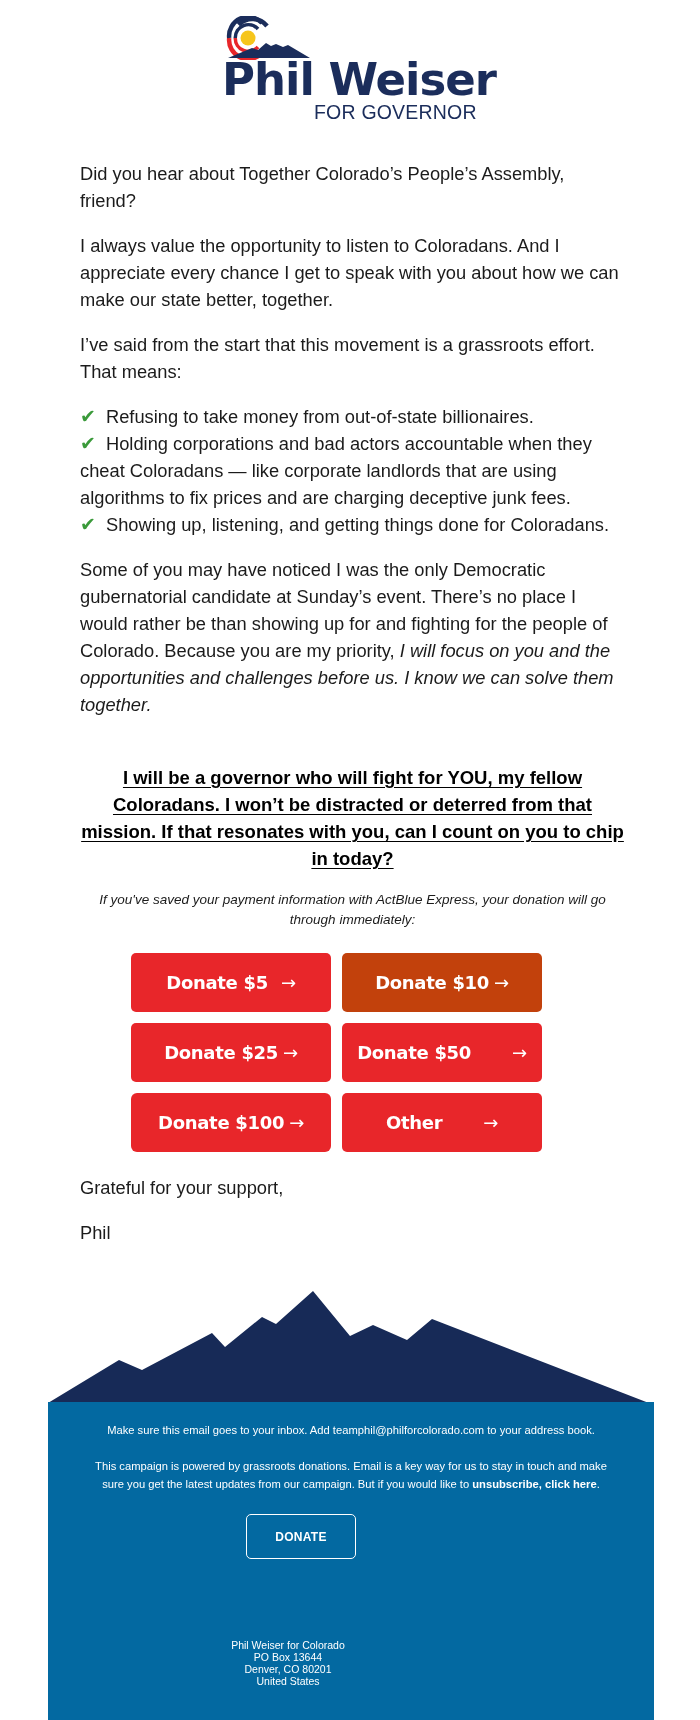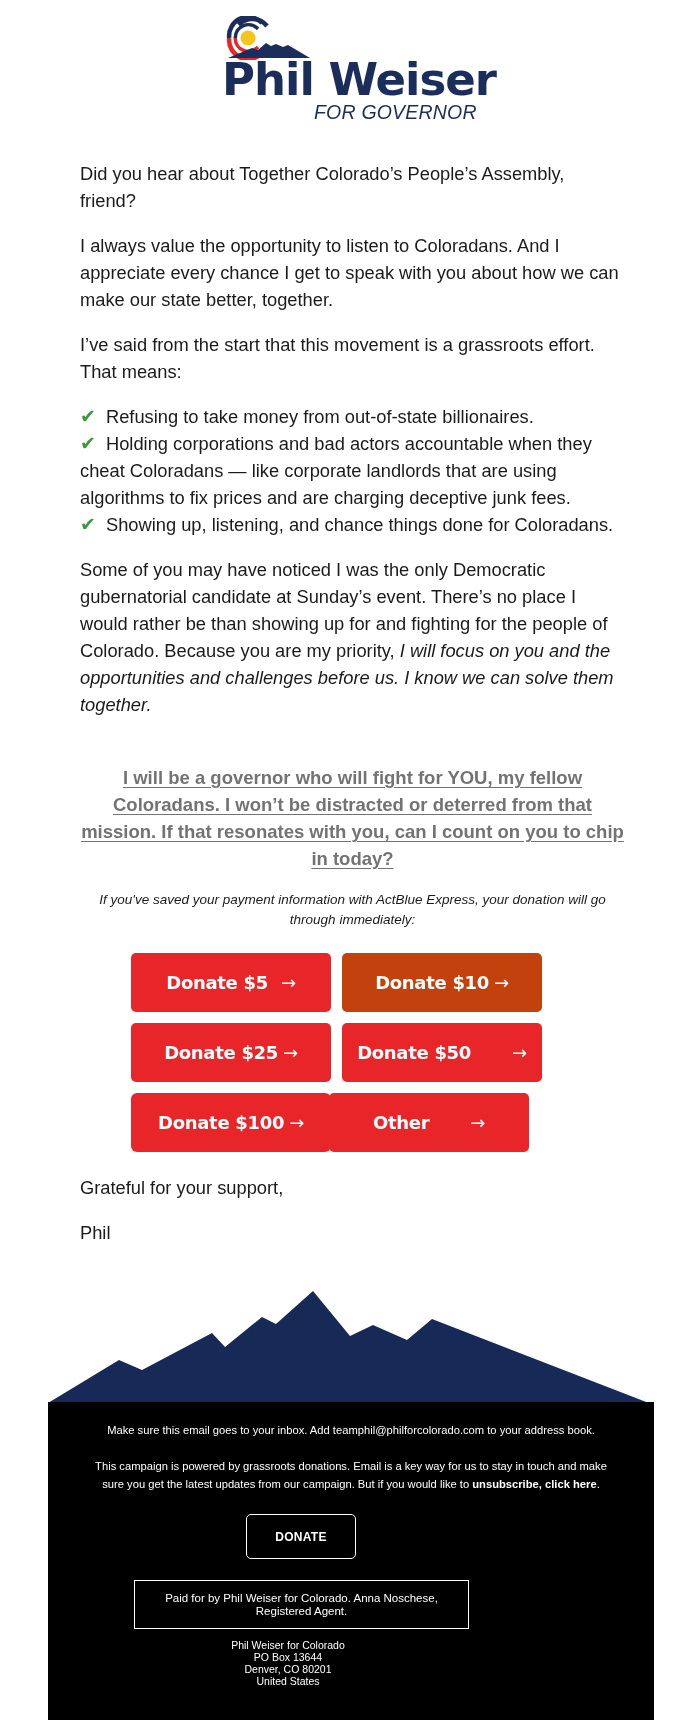--- a/index.html
+++ b/index.html
@@ -2,44 +2,44 @@
 <html><head>
 <meta charset="utf-8">
 <style>
   * { box-sizing: border-box; margin: 0; padding: 0; }
   html, body { width: 700px; background: #ffffff; }
   body { font-family: "Liberation Sans", "DejaVu Sans", sans-serif; color: #1b1b1b; position: relative; height: 1720px; overflow: hidden; }
 
   .logo { position: absolute; left: 0; top: 0; width: 636px; height: 130px; }
   .logo-icon { position: absolute; left: 226px; top: 16px; width: 86px; height: 44px; }
   .logo-name { position: absolute; left: 222px; top: 54px; width: 260px; font-size: 45px; font-weight: 900; letter-spacing: -1px; color: #1b2d5b; line-height: 52px; white-space: nowrap; font-family: "DejaVu Sans", sans-serif; }
-  .logo-sub { position: absolute; left: 314px; top: 101px; font-size: 19.5px; color: #1b2d5b; line-height: 22px; letter-spacing: 0.2px; white-space: nowrap; font-style: italic; }
+  .logo-sub { position: absolute; left: 314px; top: 101px; font-size: 19.5px; color: #1b2d5b; line-height: 22px; letter-spacing: 0.2px; white-space: nowrap; }
 
   .body { position: absolute; left: 80px; top: 160px; width: 545px; font-size: 18.3px; line-height: 27px; color: #1b1b1b; }
   .body p { margin: 0 0 18px 0; }
   .body p.list { margin-bottom: 18px; }
   .check { color: #3a9a3a; font-weight: bold; display: inline-block; width: 26px; font-size: 19px; }
   .italic { font-style: italic; }
 
   .cta { position: absolute; left: 80px; top: 764px; width: 545px; text-align: center; font-size: 18.5px; line-height: 27px; font-weight: 700; }
-  .cta a { color: #737373; text-decoration: underline; text-underline-offset: 3px; cursor: pointer; }
+  .cta a { color: #000000; text-decoration: underline; text-underline-offset: 3px; cursor: pointer; }
 
   .note { position: absolute; left: 80px; top: 890px; width: 545px; text-align: center; font-size: 13.5px; line-height: 20px; font-style: italic; color: #1b1b1b; }
 
   .donate-grid { position: absolute; left: 131px; top: 953px; width: 411px; }
   .dbtn { position: absolute; width: 200px; height: 59px; border-radius: 5px; color: #ffffff; font-weight: 900; font-size: 18px; display: flex; align-items: center; justify-content: center; cursor: pointer; font-family: "DejaVu Sans", sans-serif; letter-spacing: -0.3px; }
   .dbtn.red { background: #e8262a; }
   .dbtn.navy { background: #c2410c; }
   .dbtn .arrow { font-weight: 400; margin-left: 5px; }
 
   .closing { position: absolute; left: 80px; top: 1174px; font-size: 18.3px; line-height: 27px; }
   .sig { position: absolute; left: 80px; top: 1219px; font-size: 18.3px; line-height: 27px; }
 
   .mountains { position: absolute; left: 0; top: 1280px; width: 700px; height: 125px; }
-  .footer { position: absolute; left: 48px; top: 1402px; width: 606px; height: 318px; background: #000000; color: #ffffff; }
+  .footer { position: absolute; left: 48px; top: 1402px; width: 606px; height: 318px; background: #0369a1; color: #ffffff; }
   .f-line { position: absolute; left: 0; width: 606px; text-align: center; font-size: 11.2px; line-height: 18px; color: #ffffff; }
   .f-line a { color: #ffffff; font-weight: 700; text-decoration: none; cursor: pointer; }
   .f-donate { position: absolute; left: 198px; top: 112px; width: 110px; height: 45px; border: 1.5px solid #ffffff; border-radius: 5px; color: #ffffff; font-weight: 700; font-size: 12px; display: flex; align-items: center; justify-content: center; cursor: pointer; letter-spacing: 0.3px; }
   .f-paid { position: absolute; left: 86px; top: 178px; width: 335px; height: 49px; border: 1.5px solid #ffffff; display: flex; align-items: center; justify-content: center; text-align: center; font-size: 11.5px; line-height: 13px; padding: 0 14px; }
   .f-addr { position: absolute; left: 0; top: 237px; width: 480px; text-align: center; font-size: 10.5px; line-height: 12px; }
 </style>
 </head>
 <body>
 
 <div class="logo">
@@ -60,21 +60,21 @@
   <div class="logo-sub">FOR GOVERNOR</div>
 </div>
 
 <div class="body">
   <p>Did you hear about Together Colorado’s People’s Assembly, friend?</p>
   <p>I always value the opportunity to listen to Coloradans. And I appreciate every chance I get to speak with you about how we can make our state better, together.</p>
   <p>I’ve said from the start that this movement is a grassroots effort. That means:</p>
   <p class="list">
     <span><span class="check">✔</span><span>Refusing to take money from out-of-state billionaires.</span></span><br>
     <span><span class="check">✔</span><span>Holding corporations and bad actors accountable when they cheat Coloradans — like corporate landlords that are using algorithms to fix prices and are charging deceptive junk fees.</span></span><br>
-    <span><span class="check">✔</span><span>Showing up, listening, and chance things done for Coloradans.</span></span>
+    <span><span class="check">✔</span><span>Showing up, listening, and getting things done for Coloradans.</span></span>
   </p>
   <p><span>Some of you may have noticed I was the only Democratic gubernatorial candidate at Sunday’s event. There’s no place I would rather be than showing up for and fighting for the people of Colorado. Because you are my priority, </span><span class="italic">I will focus on you and the opportunities and challenges before us. I know we can solve them together.</span></p>
 </div>
 
 <div class="cta">
   <a>I will be a governor who will fight for YOU, my fellow Coloradans. I won’t be distracted or deterred from that mission. If that resonates with you, can I count on you to chip in today?</a>
 </div>
 
 <div class="note">If you've saved your payment information with ActBlue Express, your donation will go through immediately:</div>
 
@@ -92,40 +92,37 @@
       <span class="arrow">→</span>
     </div>
   <div class="dbtn red" style="left:211px;top:70px;gap:36px;">
       <span>Donate $50</span>
       <span class="arrow">→</span>
     </div>
   <div class="dbtn red" style="left:0;top:140px;border-radius:6px;">
       <span>Donate $100</span>
       <span class="arrow">→</span>
     </div>
-  <div class="dbtn red" style="left:198px;top:140px;gap:36px;">
+  <div class="dbtn red" style="left:211px;top:140px;gap:36px;">
       <span>Other</span>
       <span class="arrow">→</span>
     </div>
 </div>
 
 <div class="closing">Grateful for your support,</div>
 <div class="sig">Phil</div>
 
 <svg class="mountains" viewBox="0 0 700 125" preserveAspectRatio="none">
   <path d="M 48 123 L 119 80 L 142 90 L 212 53 L 225 67 L 262 37 L 276 44 L 313 11 L 350 56 L 373 45 L 407 60 L 432 39 L 654 125 L 48 125 Z" fill="#172a57"></path>
 </svg>
 
 <div class="footer">
   <div class="f-line" style="top:19px;">Make sure this email goes to your inbox. Add teamphil@philforcolorado.com to your address book.</div>
   <div class="f-line" style="top:73px;"><span>sure you get the latest updates from our campaign. But if you would like to </span><a>unsubscribe, click here</a><span>.</span></div>
   <div class="f-line" style="top:55px;">This campaign is powered by grassroots donations. Email is a key way for us to stay in touch and make</div>
   <div class="f-donate">DONATE</div>
-  <div class="f-paid">
-      <span>Paid for by Phil Weiser for Colorado. Anna Noschese, Registered Agent.</span>
-    </div>
   <div class="f-addr">
     <div>Phil Weiser for Colorado</div>
     <div>PO Box 13644</div>
     <div>Denver, CO 80201</div>
     <div>United States</div>
   </div>
 </div>
 
 </body></html>

